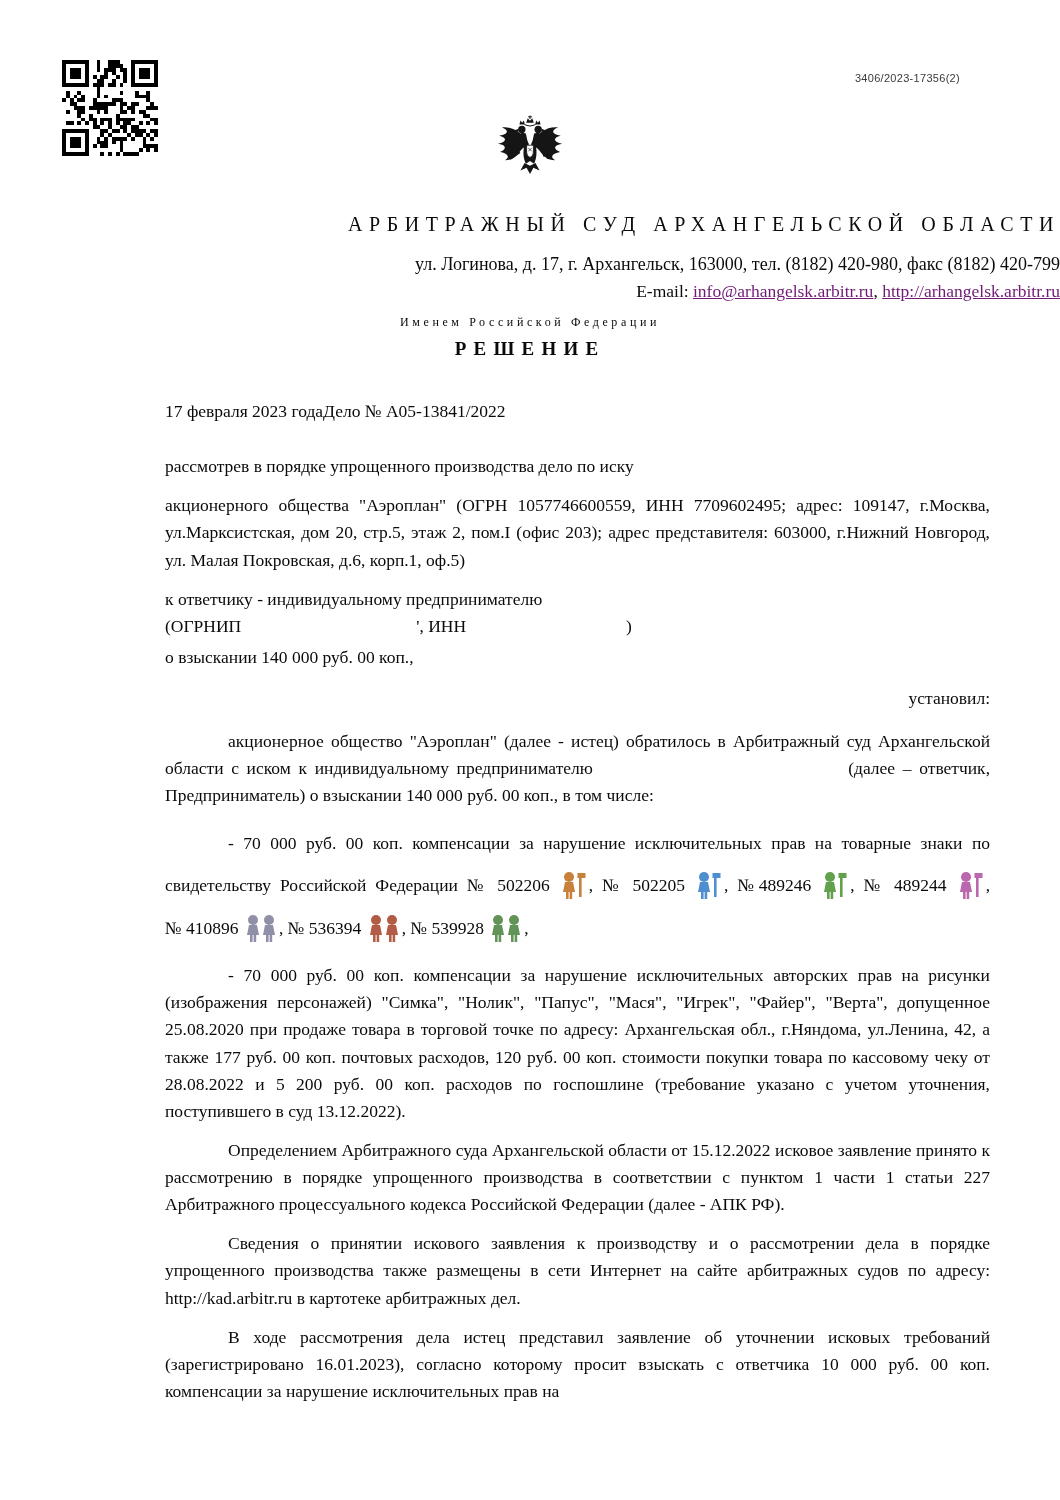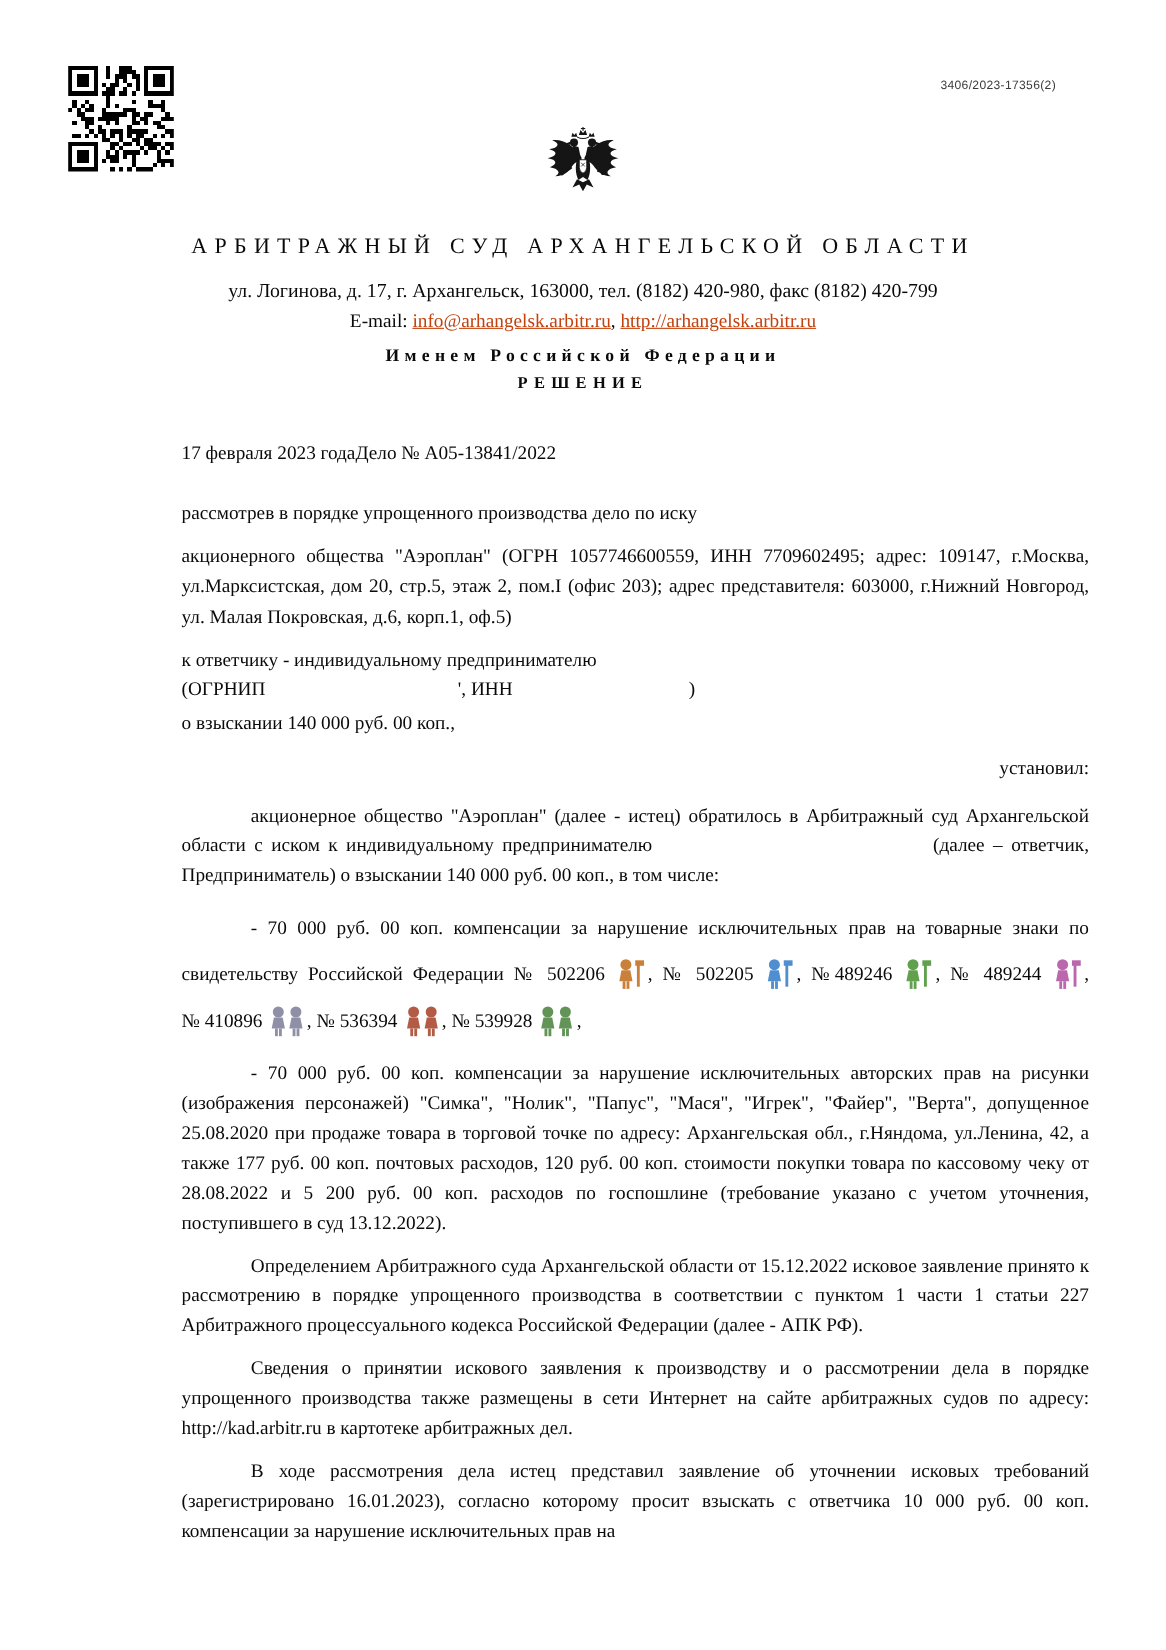--- a/index.html
+++ b/index.html
@@ -13,29 +13,29 @@
   
   .qr{position:absolute;left:62px;top:60px;width:96px;height:96px;}
   .doc-number{
     position:absolute;top:72px;right:100px;
     font-family:"Liberation Sans","DejaVu Sans",sans-serif;
     font-size:11px;color:#3a3a3a;letter-spacing:.3px;
   }
   .coat-of-arms{position:absolute;left:50%;top:104px;transform:translateX(-50%);width:82px;height:92px;}
 
   
-  .court-header{position:absolute;top:210px;left:0;width:100%;text-align:center;line-height:1.45;}
+  .court-header{position:absolute;top:210px;left:0;width:100%;text-align:right;line-height:1.45;}
   .court-name{font-size:20px;letter-spacing:.33em;white-space:nowrap;}
   .court-address{font-size:18px;margin-top:12px;}
   .court-contacts{font-size:17.5px;margin-top:2px;}
-  .court-contacts a{color:#c2410c;text-decoration:underline;}
+  .court-contacts a{color:#701a75;text-decoration:underline;}
 
   .doc-title{position:absolute;top:315px;left:0;width:100%;text-align:center;}
-  .doc-title .line1{font-size:16px;font-weight:bold;letter-spacing:.30em;}
-  .doc-title .line2{font-size:15px;font-weight:bold;letter-spacing:.38em;margin-top:8px;}
+  .doc-title .line1{font-size:12px;font-weight:normal;letter-spacing:.30em;}
+  .doc-title .line2{font-size:19px;font-weight:bold;letter-spacing:.38em;margin-top:8px;}
 
   
   .doc-body{position:absolute;top:398px;left:165px;width:825px;font-size:17.5px;line-height:1.55;}
   .case-line{display:flex;align-items:baseline;margin-bottom:28px;}
   .case-line .date{flex:0 0 auto;}
   .case-line .city{flex:1 1 auto;text-align:center;padding-left:60px;}
   .case-line .caseno{flex:0 0 auto;}
 
   p{margin:0 0 12px 0;text-align:justify;}
   p.noindent{text-indent:0;}

